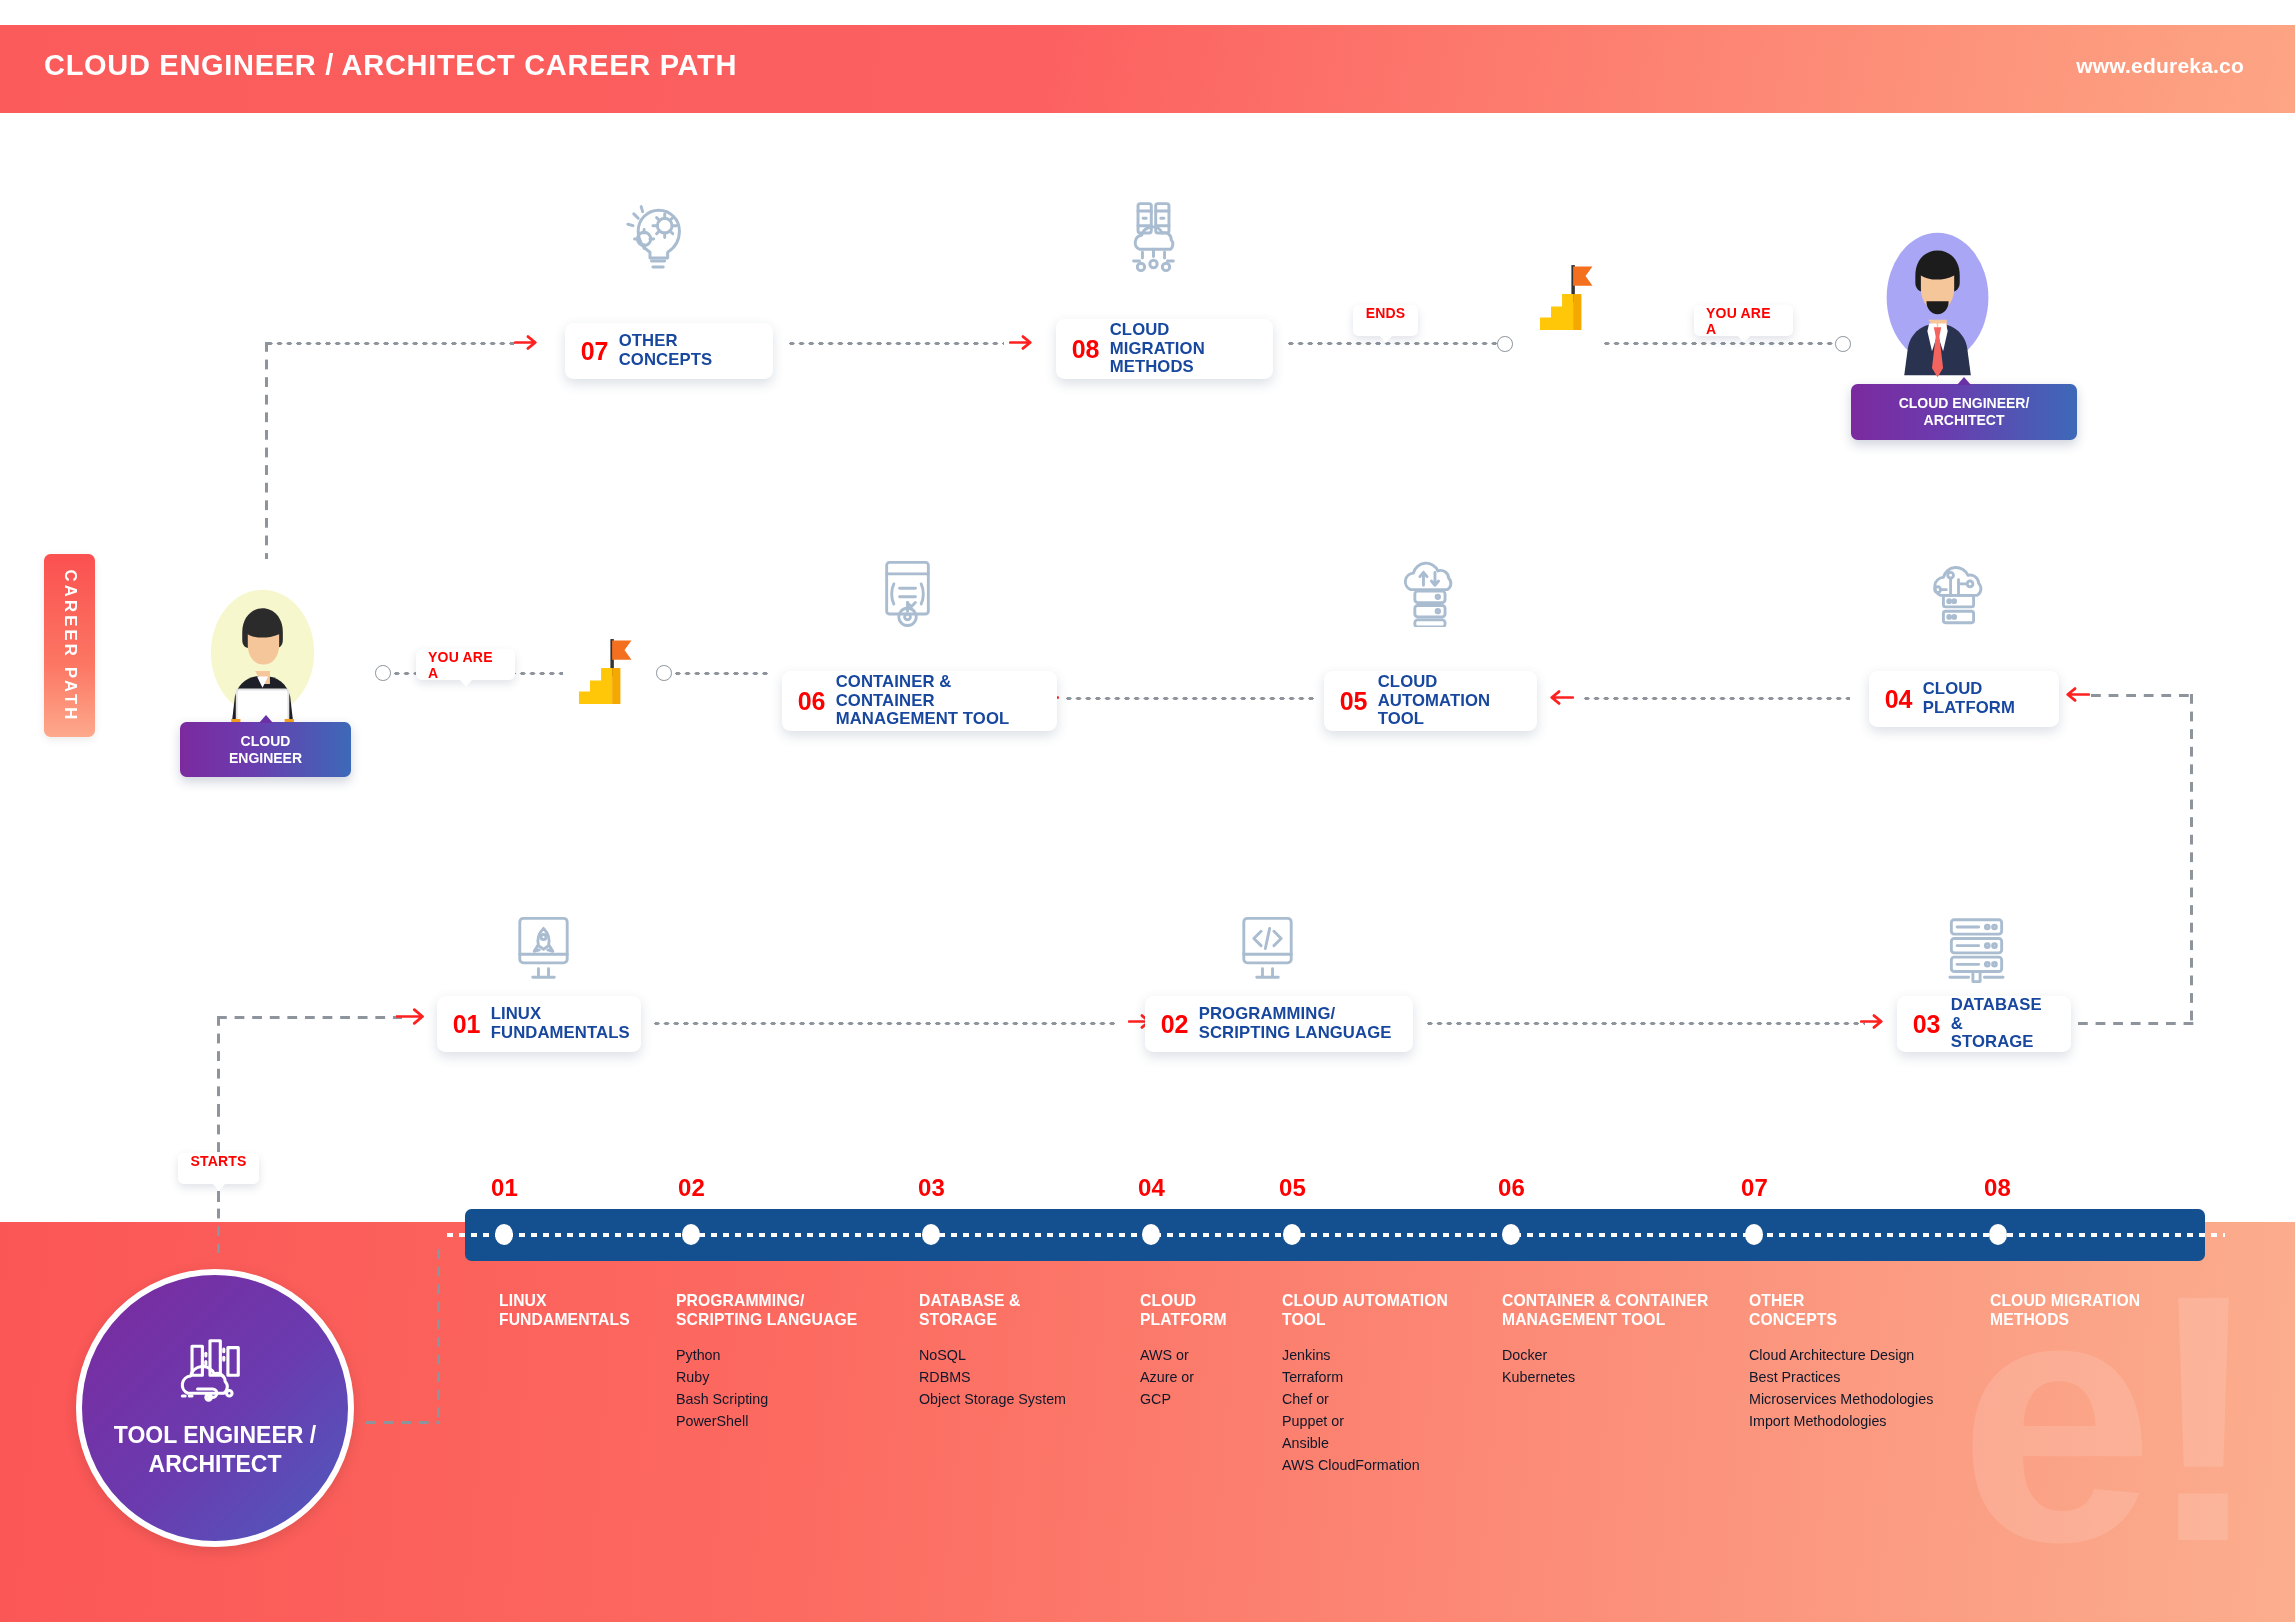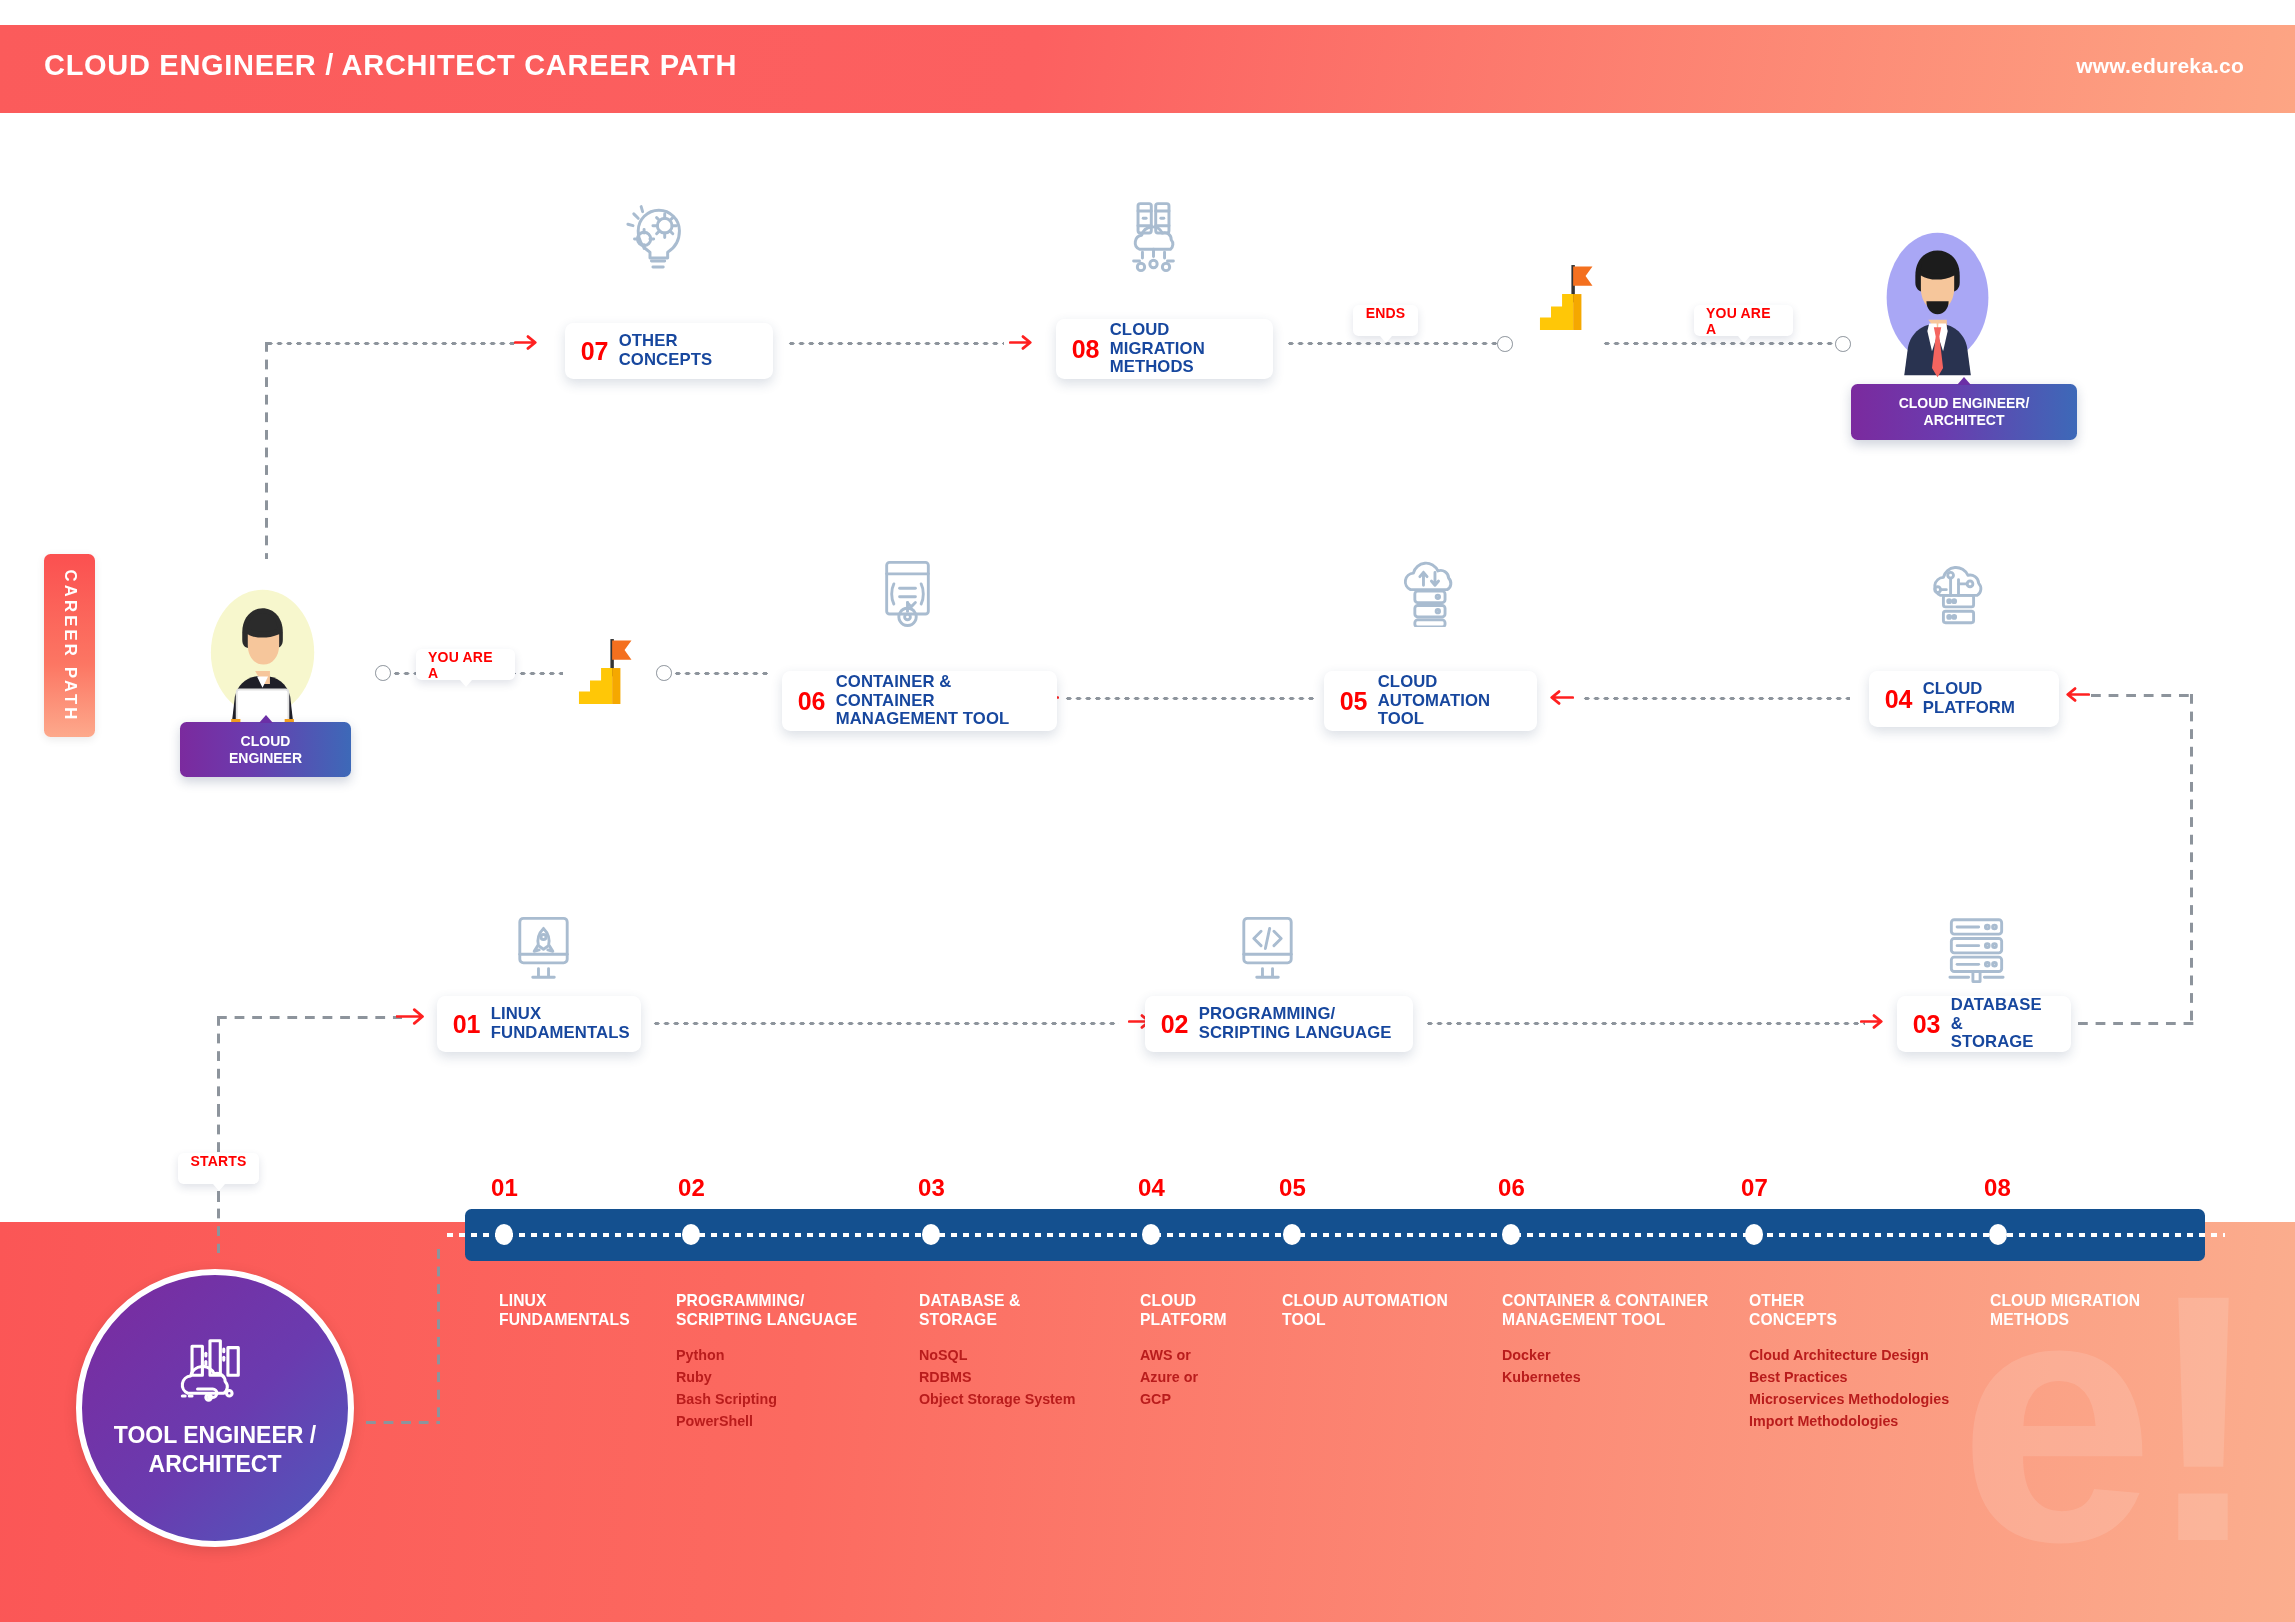--- a/index.html
+++ b/index.html
@@ -137,21 +137,21 @@
   .tl-num{
     position:absolute;top:1174px;color:#FF0000;font-size:24px;font-weight:bold;
     margin-left:-0.9px;
   }
   .col{position:absolute;top:1292px;}
   .col-title{
     color:#fff;font-size:15.7px;font-weight:bold;line-height:1.2;white-space:pre-line;
     letter-spacing:0.1px;
   }
   .col-list{margin-top:15.7px;}
-  .col-list div{color:#b91c1c;font-size:14.3px;line-height:1.53;font-weight:700;}
+  .col-list div{color:#0f172a;font-size:14.3px;line-height:1.53;font-weight:400;}
 
   
   #hero-circle{
     position:absolute;left:76px;top:1269px;width:278px;height:278px;
     border-radius:50%;
     background:linear-gradient(135deg,#7B2A9E 0%,#6A3BAF 55%,#4D5CBE 100%);
     border:6px solid #fff;box-sizing:border-box;
     display:flex;flex-direction:column;align-items:center;justify-content:center;
     box-shadow:0 3.7px 14px rgba(0,0,0,.12);
   }
@@ -231,20 +231,28 @@
 PLATFORM</div>
     <div class="col-list">
         <div>AWS or</div>
         <div>Azure or</div>
         <div>GCP</div>
       </div>
   </div>
   <div class="col" style="left:1282px;width:222px">
     <div class="col-title">CLOUD AUTOMATION
 TOOL</div>
+    <div class="col-list">
+        <div>Jenkins</div>
+        <div>Terraform</div>
+        <div>Chef or</div>
+        <div>Puppet or</div>
+        <div>Ansible</div>
+        <div>AWS CloudFormation</div>
+      </div>
   </div>
   <div class="col" style="left:1502px;width:241px">
     <div class="col-title">CONTAINER &amp; CONTAINER
 MANAGEMENT TOOL</div>
     <div class="col-list">
         <div>Docker</div>
         <div>Kubernetes</div>
       </div>
   </div>
   <div class="col" style="left:1749px;width:241px">

